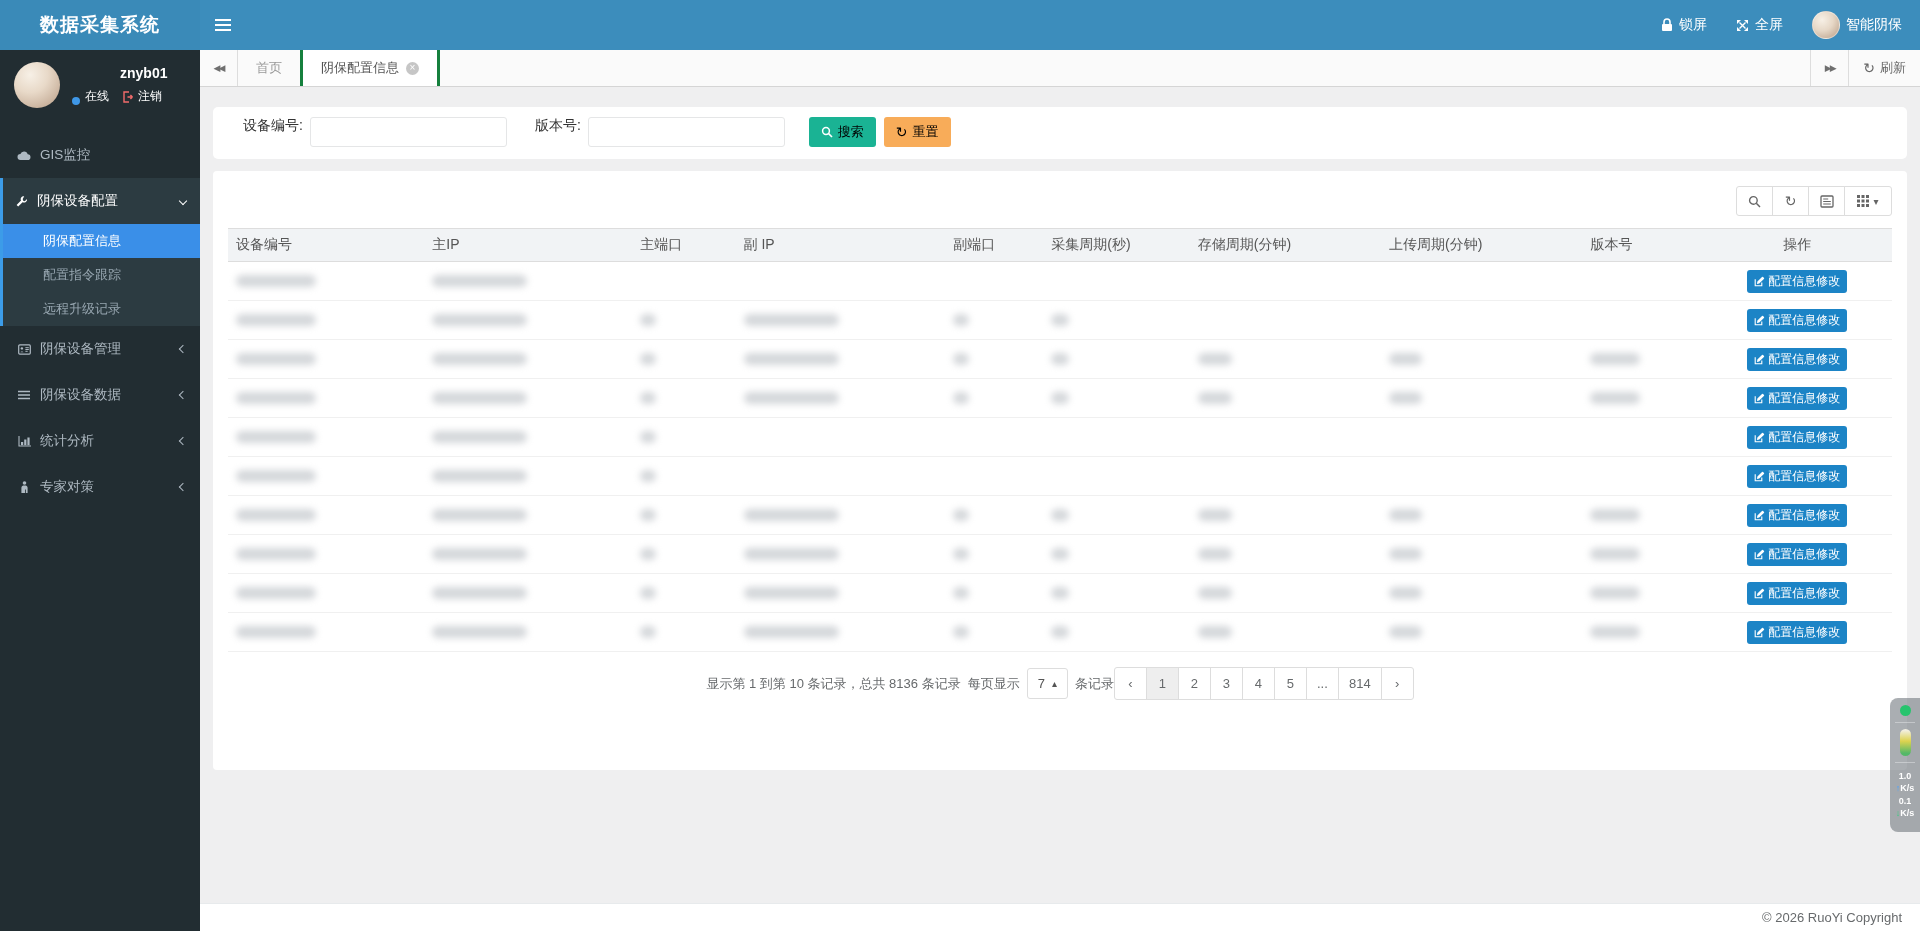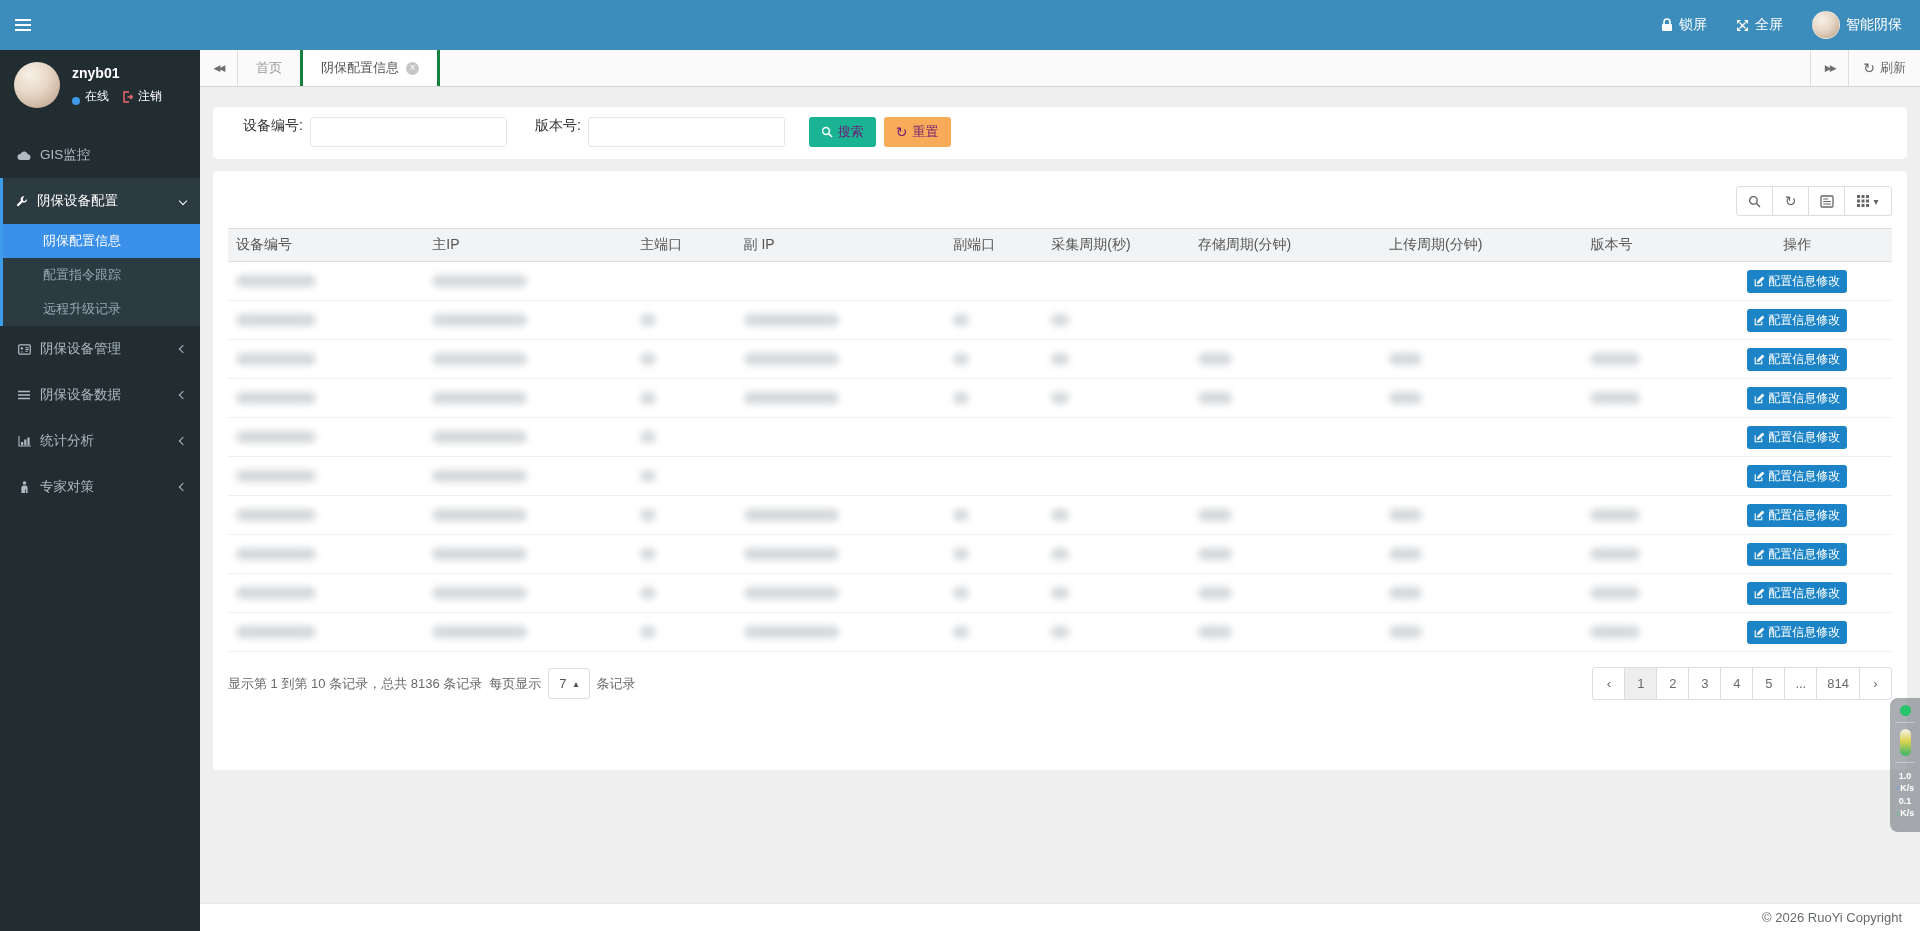--- a/index.html
+++ b/index.html
@@ -14,21 +14,21 @@
   .hamburger .bars { width:16px; height:2px; background:#fff; box-shadow:0 -5px 0 #fff, 0 5px 0 #fff; }
   .topnav-right { margin-left:auto; display:flex; align-items:center; gap:29px; padding-right:18px; }
   .topitem { display:flex; align-items:center; gap:6px; color:#fff; font-size:14px; cursor:pointer; }
   .mini-avatar { width:28px; height:28px; border-radius:50%; background:radial-gradient(circle at 35% 30%, #f7f0e6 0%, #e6d7c6 45%, #b headers79b84 100%); background:radial-gradient(circle at 35% 30%, #f7f0e6 0%, #e6d7c6 45%, #b79b84 100%); border:1px solid rgba(255,255,255,.4); }
 
   
   .sidebar { position:absolute; top:50px; left:0; bottom:0; width:200px; background:#222d32; z-index:20; }
   .user-panel { display:flex; gap:12px; padding:12px 14px 14px; align-items:center; }
   .big-avatar { width:46px; height:46px; border-radius:50%; background:radial-gradient(circle at 35% 28%, #f7f0e6 0%, #e8d9c8 40%, #b79b84 100%); flex:none; }
   .user-info { color:#fff; }
-  .user-name { font-size:14px; font-weight:bold; margin-bottom:7px; }
+  .user-name { font-size:14px; font-weight:bold; margin-bottom:7px;margin-left:48px; }
   .user-status { font-size:12px; display:flex; align-items:flex-end; gap:5px;font-family:Liberation Mono, monospace; }
   .online-dot { width:8px; height:8px; border-radius:50%; background:#3f98e8; display:inline-block; }
   .logout-link { display:flex; align-items:center; gap:4px; margin-left:8px; cursor:pointer; color:#fff; }
   .menu { list-style:none; margin-top:10px; }
   .menu-item { display:flex; align-items:center; gap:9px; padding:14px 14px; color:#aeb9c2; font-size:13.5px; cursor:pointer; border-left:3px solid transparent; }
   .menu-item .micon { width:14px; text-align:center; flex:none; display:inline-flex; justify-content:center; }
   .chev { width:6px; height:6px; border-right:1.5px solid #aeb9c2; border-bottom:1.5px solid #aeb9c2; margin-left:auto; flex:none; }
   .chev.left { transform:rotate(135deg); }
   .chev.down { transform:rotate(45deg); border-color:#fff; }
   .menu-group.active { background:#2c3b41; border-left:3px solid #3c9ce8; }
@@ -49,21 +49,21 @@
   .tab-close::before { content:"×"; }
   .tab-spacer { flex:1; }
   .tab-refresh { display:flex; align-items:center; gap:5px; padding:0 14px; color:#666; font-size:13px; border-left:1px solid #ddd; cursor:pointer; }
   .ricon { font-size:14px; line-height:1; }
 
   
   .search-box { margin:20px 13px 0; background:#fff; border-radius:5px; padding:10px 30px; display:flex; height:52px; }
   .search-label { font-size:14px; color:#333; margin-right:7px; white-space:nowrap; }
   .search-input { width:197px; height:30px; border:1px solid #e5e6e7; border-radius:3px; padding:0 8px; font-size:13px; color:#333; outline:none; }
   .gap-lg { width:28px; flex:none; }
-  .btn { height:30px; border:none; border-radius:3px; color:#701a75; font-size:13px; padding:0 12px; display:inline-flex; align-items:center; gap:5px; cursor:pointer; }
+  .btn { height:30px; border:none; border-radius:3px; color:#000000; font-size:13px; padding:0 12px; display:inline-flex; align-items:center; gap:5px; cursor:pointer; }
   .btn-search { background:#1ab394; margin-left:24px; }
   .btn-reset { background:#f8ac59; margin-left:8px; }
 
   
   .panel { margin:12px 13px 0; background:#fff; border-radius:4px; padding:15px 15px 70px; }
   .toolbar { display:flex; justify-content:flex-end; margin-bottom:12px; }
   .btn-group { display:inline-flex; }
   .tbtn { width:37px; height:30px; background:#fff; border:1px solid #ddd; margin-left:-1px; display:inline-flex; align-items:center; justify-content:center; gap:4px; color:#666; cursor:pointer; font-size:13px; }
   .tbtn:first-child { border-radius:3px 0 0 3px; margin-left:0; }
   .tbtn:last-child { border-radius:0 3px 3px 0; width:48px; }
@@ -72,21 +72,21 @@
   table.grid { width:100%; border-collapse:collapse; table-layout:fixed; }
   .grid th { background:#f1f3f5; border-top:1px solid #ddd; border-bottom:1px solid #ddd; padding:7px 8px; text-align:left; font-weight:normal; font-size:14px; color:#555; }
   .grid th:last-child { text-align:center;margin-top:37px; }
   .grid td { height:39px; border-bottom:1px solid #f0f0f0; padding:0 8px; }
   .grid td.op { text-align:center; }
   .blob { height:12px; border-radius:6px; background:#aab0b6; filter:blur(3.5px); opacity:.5; }
   .bw0{width:80px}.bw1{width:95px}.bw2{width:16px}.bw3{width:95px}.bw4{width:16px}.bw5{width:18px}.bw6{width:34px}.bw7{width:33px}.bw8{width:50px}
   .act-btn { background:#1c84c6; border:none; border-radius:3px; color:#fff; font-size:12px; padding:3px 7px; display:inline-flex; align-items:center; gap:3px; cursor:pointer; }
 
   
-  .pager-row { display:flex; justify-content:space-between; align-items:center; margin-top:15px; font-size:13px; color:#676a6c; }
+  .pager-row { display:flex; justify-content:center; align-items:center; margin-top:15px; font-size:13px; color:#676a6c; }
   .pager-left { display:flex; align-items:center; gap:7px; }
   .page-size-btn { height:31px; background:#fff; border:1px solid #ddd; border-radius:3px; padding:0 10px; display:inline-flex; align-items:center; gap:7px; color:#555; font-size:13px; cursor:pointer; }
   .caret-up::after { content:"▴"; font-size:10px; color:#555; }
   .pages { list-style:none; display:inline-flex; }
   .pages li a { display:inline-flex; min-width:33px; height:33px; padding:0 10px; align-items:center; justify-content:center; background:#fff; border:1px solid #ddd; margin-left:-1px; color:#676a6c; text-decoration:none; font-size:13px; }
   .pages li:first-child a { border-radius:3px 0 0 3px; margin-left:0; }
   .pages li:last-child a { border-radius:0 3px 3px 0; }
   .pages li.active a { background:#eee; }
 
   
@@ -102,20 +102,21 @@
   .arrow-down { color:#35d07f; }
 
   svg { display:block; }
 </style>
 </head>
 <body>
 
 <div class="app">
 
   <div class="topbar">
+    <div class="logo">数据采集系统</div>
     <div class="topnav">
       <div class="hamburger">
         <span class="bars"></span>
       </div>
       <div class="topnav-right">
         <div class="topitem">
           <span>
             <svg width="12" height="14" viewBox="0 0 12 14">
                 <path d="M3 6V4a3 3 0 016 0v2" fill="none" stroke="#fff" stroke-width="1.6"></path>
                 <rect x="1" y="6" width="10" height="7" rx="1" fill="#fff"></rect>

